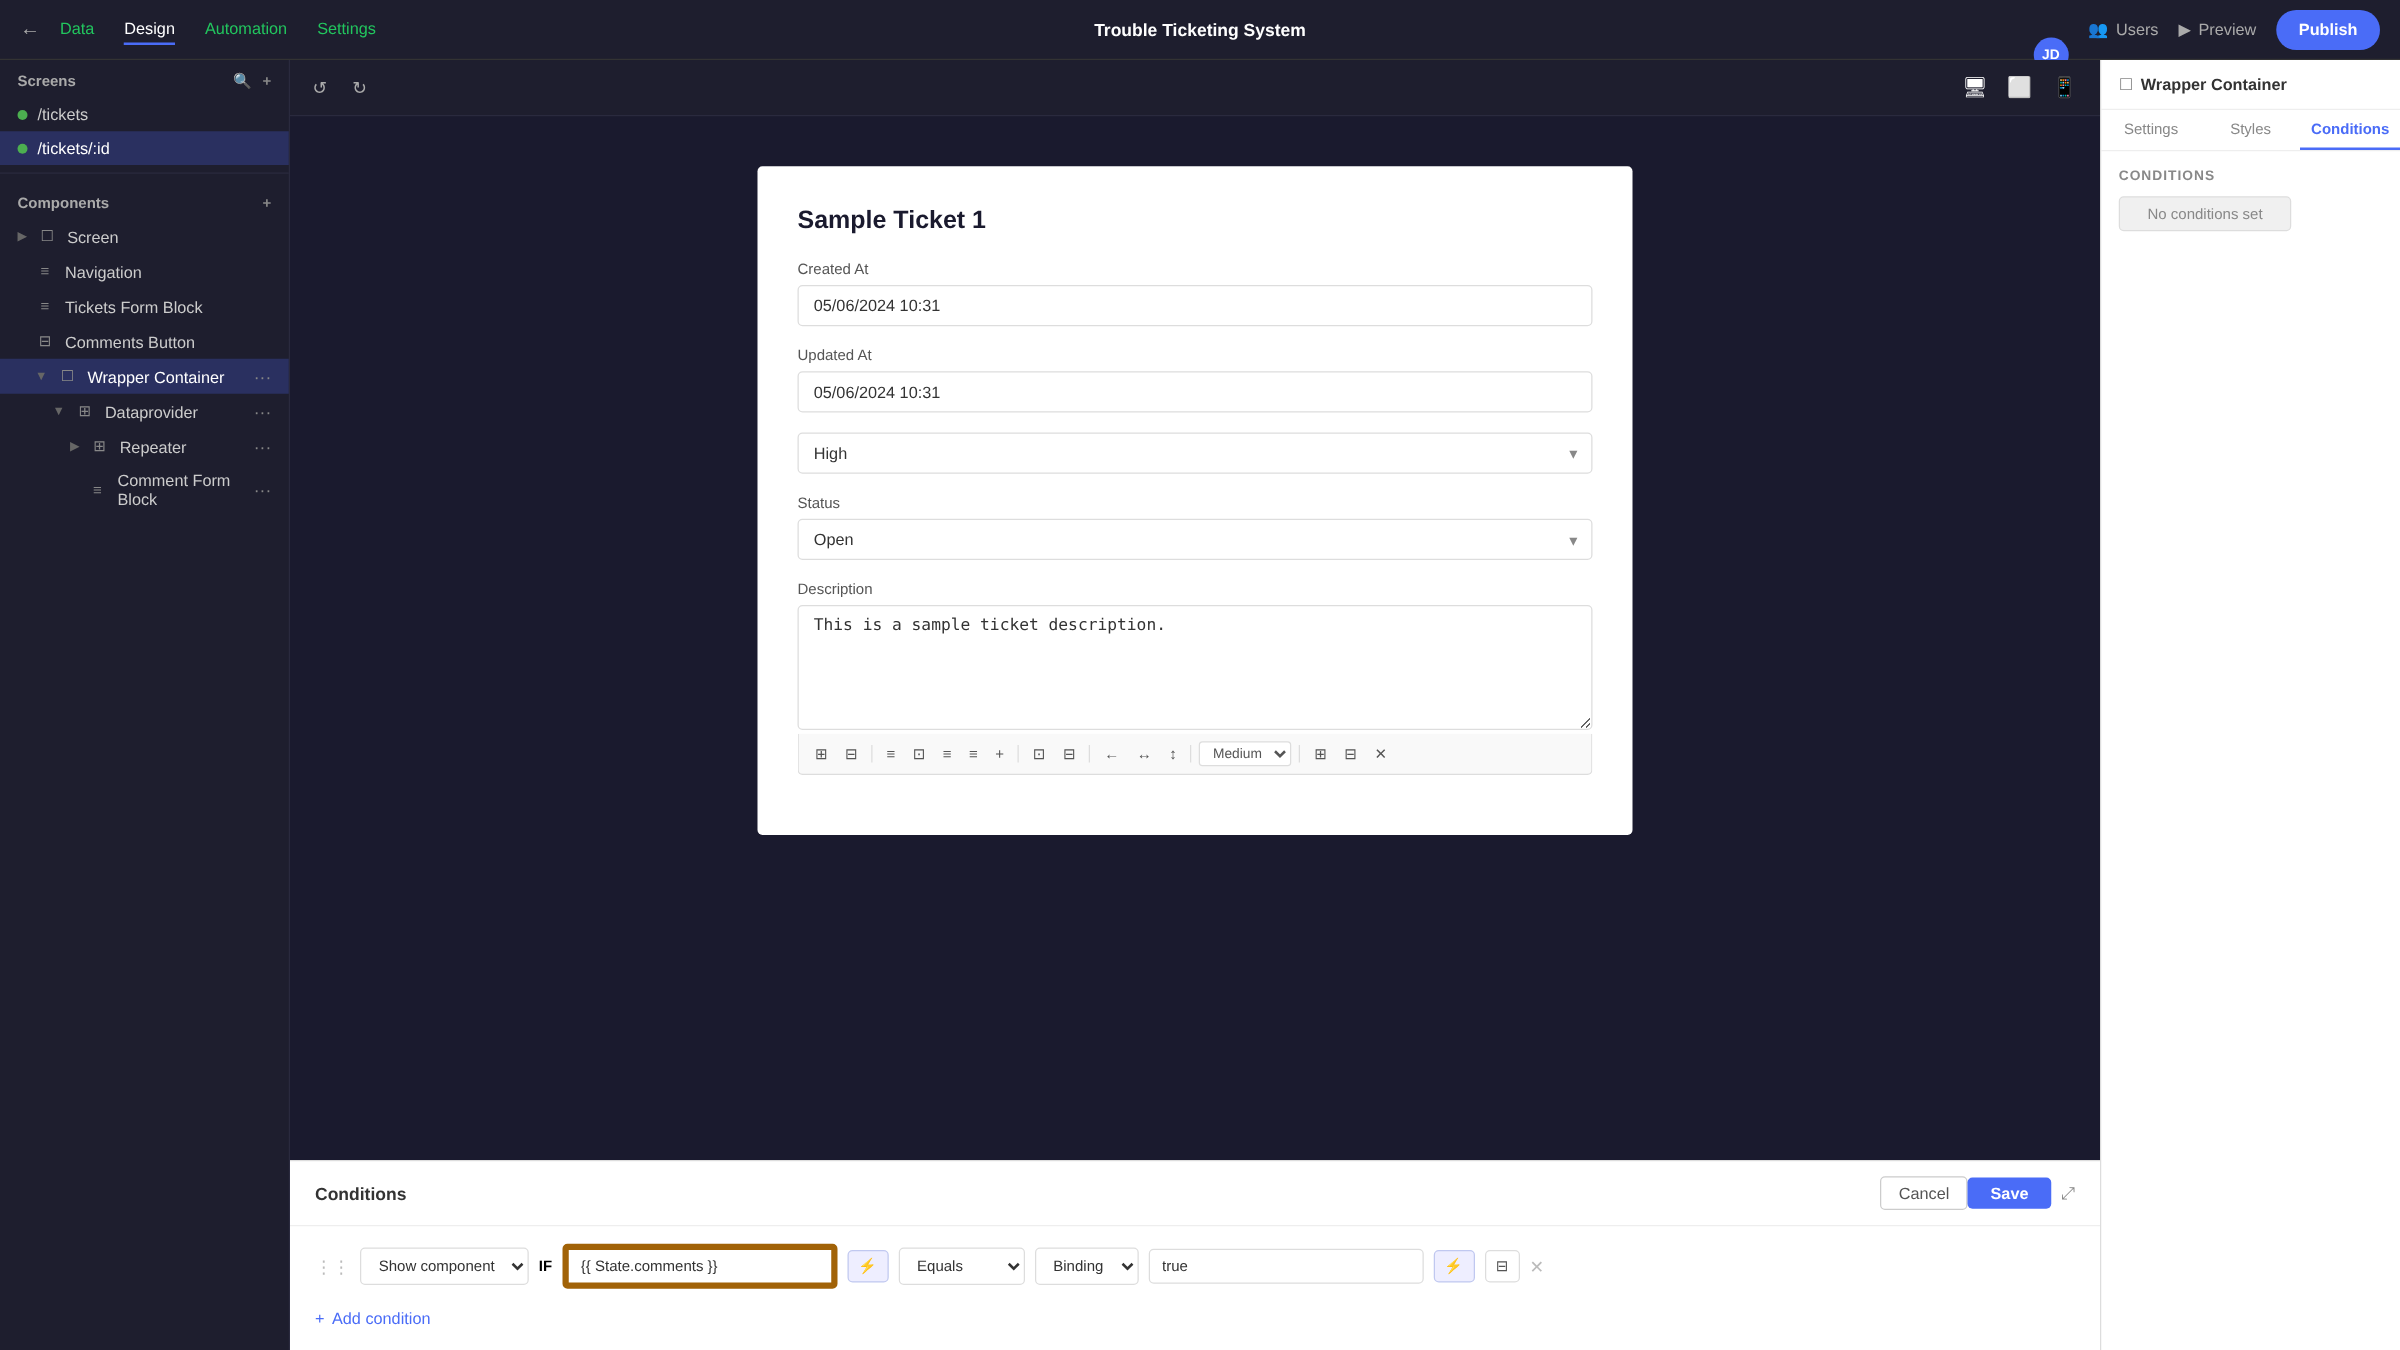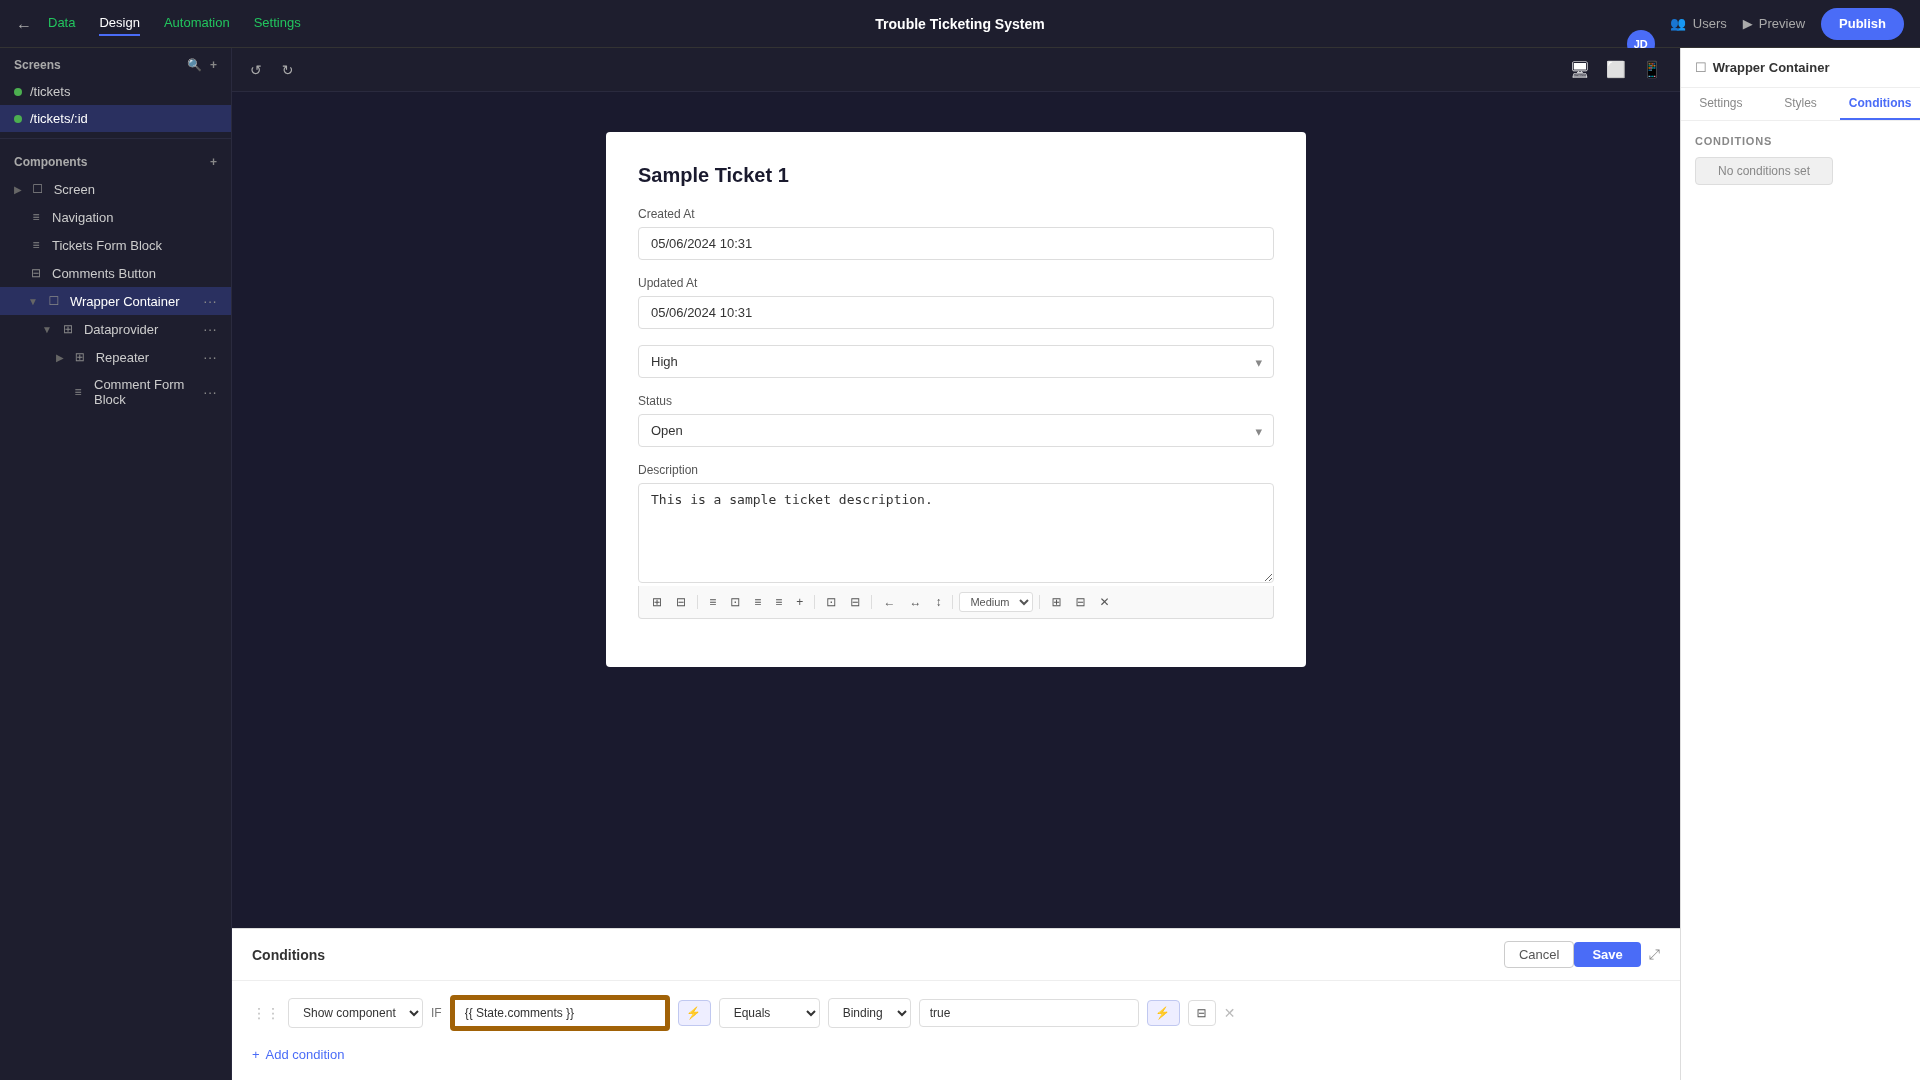--- a/index.html
+++ b/index.html
@@ -65,21 +65,21 @@
     .conditions-panel { background: #fff; border-top: 1px solid #ddd; flex-shrink: 0; }
     .conditions-panel-header { display: flex; align-items: center; padding: 12px 20px; border-bottom: 1px solid #eee; }
     .conditions-panel-title { font-weight: 600; font-size: 14px; color: #333; flex: 1; }
     .panel-cancel-btn { background: none; border: 1px solid #ccc; border-radius: 4px; padding: 5px 14px; cursor: pointer; font-size: 13px; color: #555; margin-right: 0; }
     .panel-save-btn { background: #4a6cf7; border: none; border-radius: 4px; padding: 5px 18px; cursor: pointer; font-size: 13px; color: #fff; font-weight: 600; }
     .panel-expand-btn { background: none; border: none; cursor: pointer; color: #888; margin-left: 8px; font-size: 14px; }
     .conditions-body { padding: 14px 20px; }
     .condition-row { display: flex; align-items: center; gap: 8px; margin-bottom: 12px; }
     .drag-handle { color: #bbb; cursor: grab; font-size: 14px; }
     .cond-select { border: 1px solid #ddd; border-radius: 4px; padding: 6px 10px; font-size: 12px; color: #333; background: #fff; cursor: pointer; }
-    .cond-if-label { color: #737373; font-size: 12px; font-weight: 400; }
+    .cond-if-label { color: #000000; font-size: 12px; font-weight: 700; }
     .cond-expr-input { border: 5px solid #a16207; border-radius: 4px; padding: 6px 10px; font-size: 12px; color: #333; flex: 1; max-width: 220px; }
     .cond-binding-btn { background: #eef; border: 1px solid #c0c8f0; border-radius: 4px; padding: 5px 8px; cursor: pointer; font-size: 12px; color: #4a6cf7; }
     .cond-text-input { border: 1px solid #ddd; border-radius: 4px; padding: 6px 10px; font-size: 12px; color: #333; flex: 1; max-width: 220px; }
     .cond-icon-btn { background: none; border: 1px solid #ddd; border-radius: 4px; padding: 5px 8px; cursor: pointer; color: #555; font-size: 12px; }
     .cond-delete-btn { background: none; border: none; cursor: pointer; color: #bbb; font-size: 14px; }
     .add-condition-btn { display: flex; align-items: center; gap: 6px; background: none; border: none; cursor: pointer; color: #4a6cf7; font-size: 13px; padding: 4px 0; }
 
     
     .right-sidebar { width: 240px; background: #fff; border-left: 1px solid #ddd; flex-shrink: 0; display: flex; flex-direction: column; }
     .right-sidebar-header { padding: 12px 14px; border-bottom: 1px solid #eee; display: flex; align-items: center; gap: 6px; }

